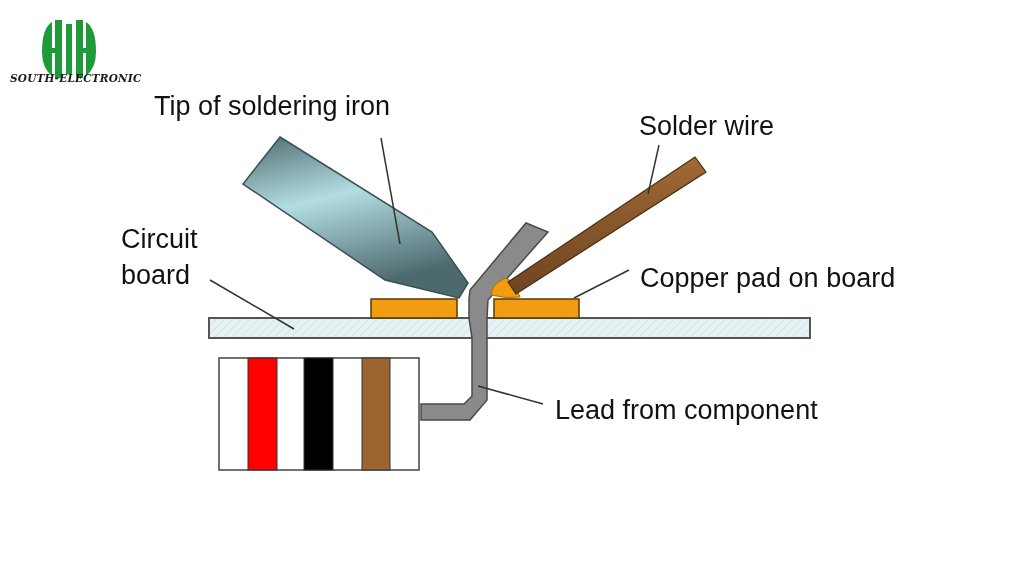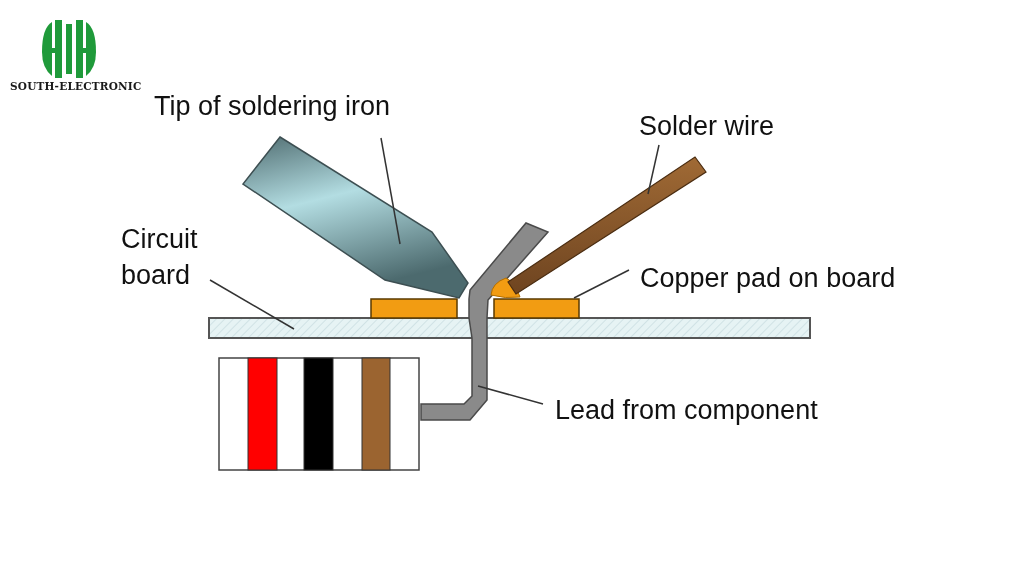--- a/index.html
+++ b/index.html
@@ -1,18 +1,18 @@
 <!DOCTYPE html>
 <html><head>
   <meta charset="utf-8">
   <style>
     html, body { margin: 0; padding: 0; background: #ffffff; }
     body { width: 1024px; height: 576px; position: relative; overflow: hidden; font-family: "Liberation Sans", sans-serif; }
     #logo { position: absolute; left: 0; top: 14px; width: 140px; height: 80px; }
-    #logo-text { position: absolute; left: 10px; top: 80px; font-family: "DejaVu Serif", "Liberation Serif", serif; font-weight: bold; font-size: 10.5px; color: #1a1a1a; letter-spacing: 0.2px; }
+    #logo-text { position: absolute; left: 10px; top: 72px; font-family: "DejaVu Serif", "Liberation Serif", serif; font-weight: bold; font-size: 10.5px; color: #1a1a1a; letter-spacing: 0.2px; font-style: italic; }
     #diagram { position: absolute; left: 0; top: 0; width: 1024px; height: 576px; }
     .lbl { font-family: "Liberation Sans", sans-serif; font-size: 27px; fill: #111; }
   </style>
 </head>
 <body>
 
 <div id="logo">
   <svg width="140" height="70" viewBox="0 0 140 70">
     <g fill="#1f9a3a">
 

